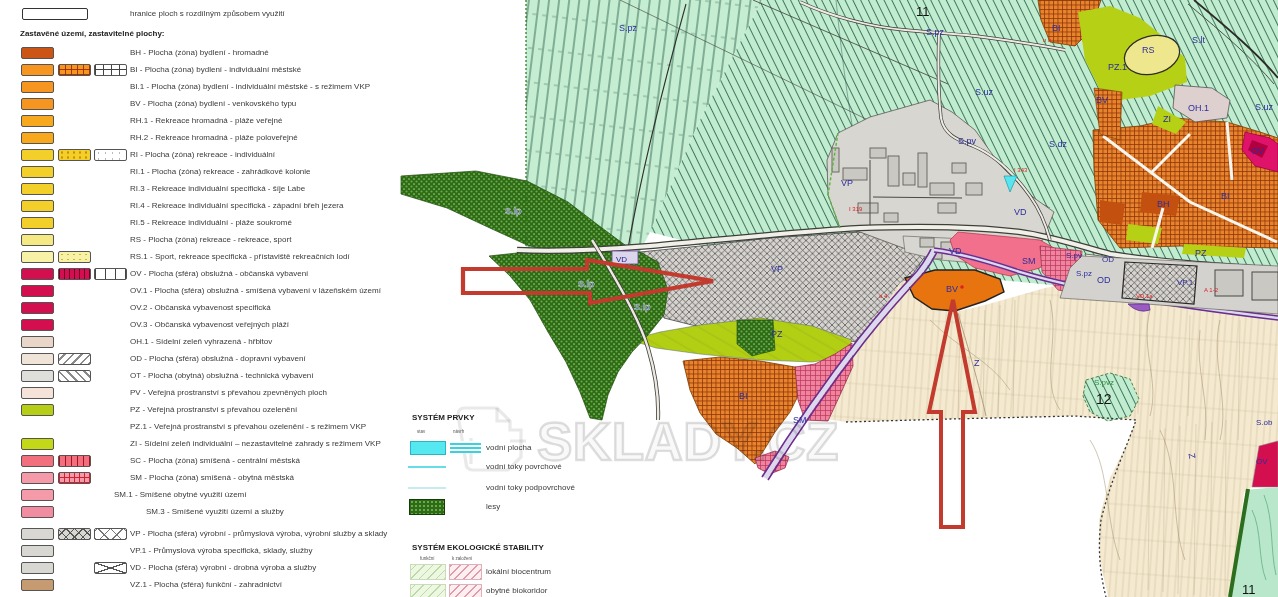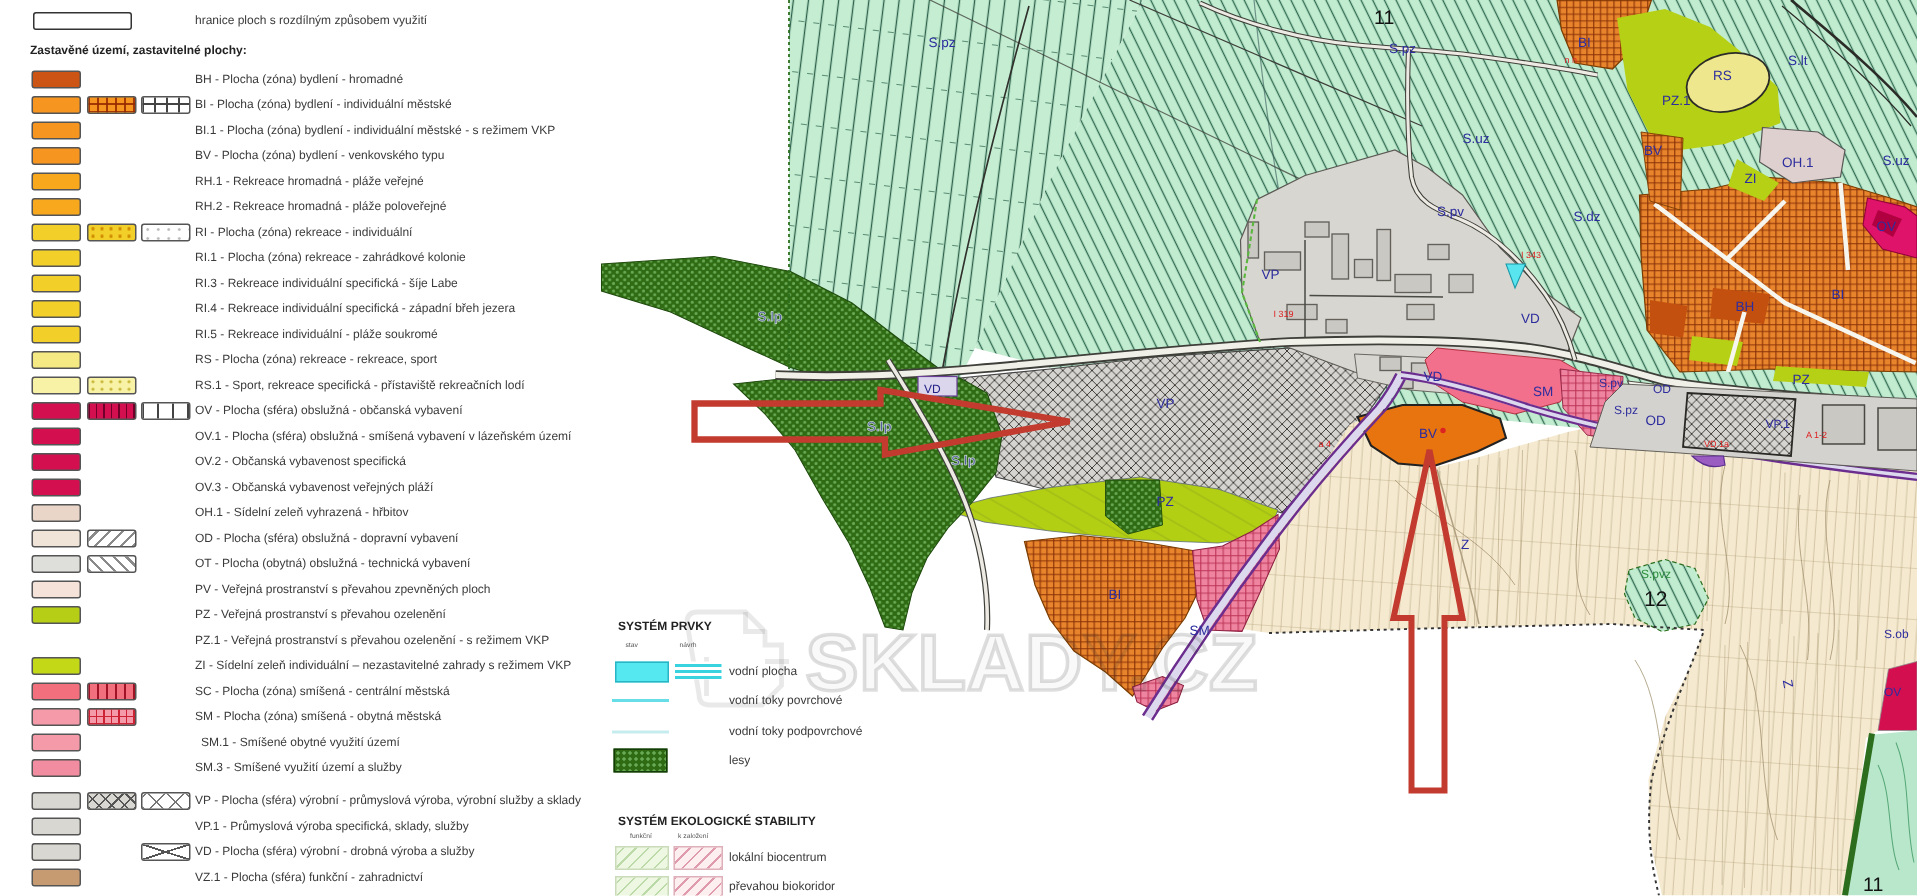--- a/index.html
+++ b/index.html
@@ -374,24 +374,24 @@
 
 <div class="bx" style="left:21px;top:455px;background:#f2707e"></div>
 <div class="bx" style="left:58px;top:455px;background:#f2707e;background-image:repeating-linear-gradient(90deg,#a01226 0 1.3px,transparent 1.3px 6px)"></div>
 <div class="lg" style="left:130px;top:456px">SC - Plocha (zóna) smíšená - centrální městská</div>
 
 <div class="bx" style="left:21px;top:472px;background:#f59aa8"></div>
 <div class="bx" style="left:58px;top:472px;background:#f59aa8;background-image:repeating-linear-gradient(90deg,#c23 0 1px,transparent 1px 5px),repeating-linear-gradient(0deg,#c23 0 1px,transparent 1px 5px)"></div>
 <div class="lg" style="left:130px;top:473px">SM - Plocha (zóna) smíšená - obytná městská</div>
 
 <div class="bx" style="left:21px;top:489px;background:#f59aa8"></div>
-<div class="lg" style="left:134px;top:490px">SM.1 - Smíšené obytné využití území</div>
+<div class="lg" style="left:114px;top:490px">SM.1 - Smíšené obytné využití území</div>
 
 <div class="bx" style="left:21px;top:506px;background:#f28ca0"></div>
-<div class="lg" style="left:130px;top:507px">SM.3 - Smíšené využití území a služby</div>
+<div class="lg" style="left:146px;top:507px">SM.3 - Smíšené využití území a služby</div>
 
 <div class="bx" style="left:21px;top:528px;background:#d8d7d1"></div>
 <div class="bx" style="left:58px;top:528px;background:#d8d7d1;background-image:repeating-linear-gradient(45deg,#555 0 1px,transparent 1px 6px),repeating-linear-gradient(-45deg,#555 0 1px,transparent 1px 6px)"></div>
 <div class="bx" style="left:94px;top:528px;background:#fff;background-image:repeating-linear-gradient(45deg,#777 0 1px,transparent 1px 9px),repeating-linear-gradient(-45deg,#777 0 1px,transparent 1px 9px)"></div>
 <div class="lg" style="left:130px;top:529px">VP - Plocha (sféra) výrobní - průmyslová výroba, výrobní služby a sklady</div>
 
 <div class="bx" style="left:21px;top:545px;background:#d8d7d1"></div>
 <div class="lg" style="left:130px;top:546px">VP.1 - Průmyslová výroba specifická, sklady, služby</div>
 
 <div class="bx" style="left:21px;top:562px;background:#d8d7d1"></div>
@@ -422,13 +422,13 @@
 <div class="hd" style="left:412px;top:543px">SYSTÉM EKOLOGICKÉ STABILITY</div>
 <div class="tn" style="left:420px;top:555px">funkční</div>
 <div class="tn" style="left:452px;top:555px">k založení</div>
 
 <div style="position:absolute;left:410px;top:564px;width:34px;height:14px;background:#eef7e2;background-image:repeating-linear-gradient(-45deg,#bcd9a8 0 1px,transparent 1px 6px);border:1px solid #cadbba"></div>
 <div style="position:absolute;left:449px;top:564px;width:31px;height:14px;background:#fdeef0;background-image:repeating-linear-gradient(-45deg,#e09aae 0 1.3px,transparent 1.3px 6px);border:1px solid #ddb0ba"></div>
 <div class="lg" style="left:486px;top:567px">lokální biocentrum</div>
 
 <div style="position:absolute;left:410px;top:584px;width:34px;height:13px;background:#eef7e2;background-image:repeating-linear-gradient(-45deg,#bcd9a8 0 1px,transparent 1px 6px);border:1px solid #cadbba"></div>
 <div style="position:absolute;left:449px;top:584px;width:31px;height:13px;background:#fdeef0;background-image:repeating-linear-gradient(-45deg,#e09aae 0 1.3px,transparent 1.3px 6px);border:1px solid #ddb0ba"></div>
-<div class="lg" style="left:486px;top:586px">převahou biokoridor</div>
+<div class="lg" style="left:486px;top:586px">obytné biokoridor</div>
 
 </body></html>

